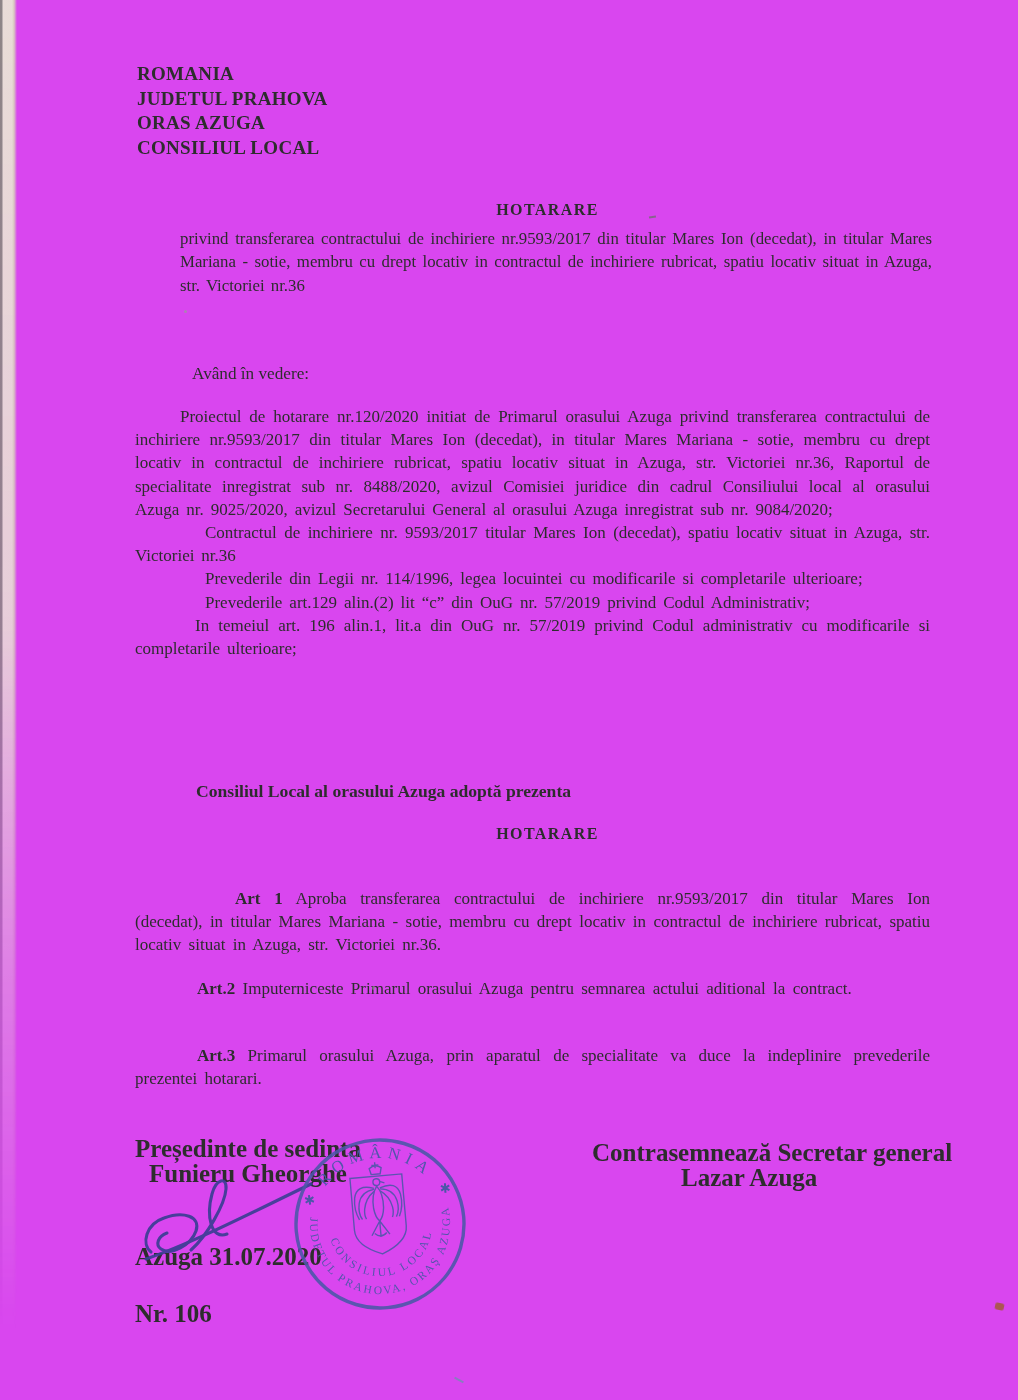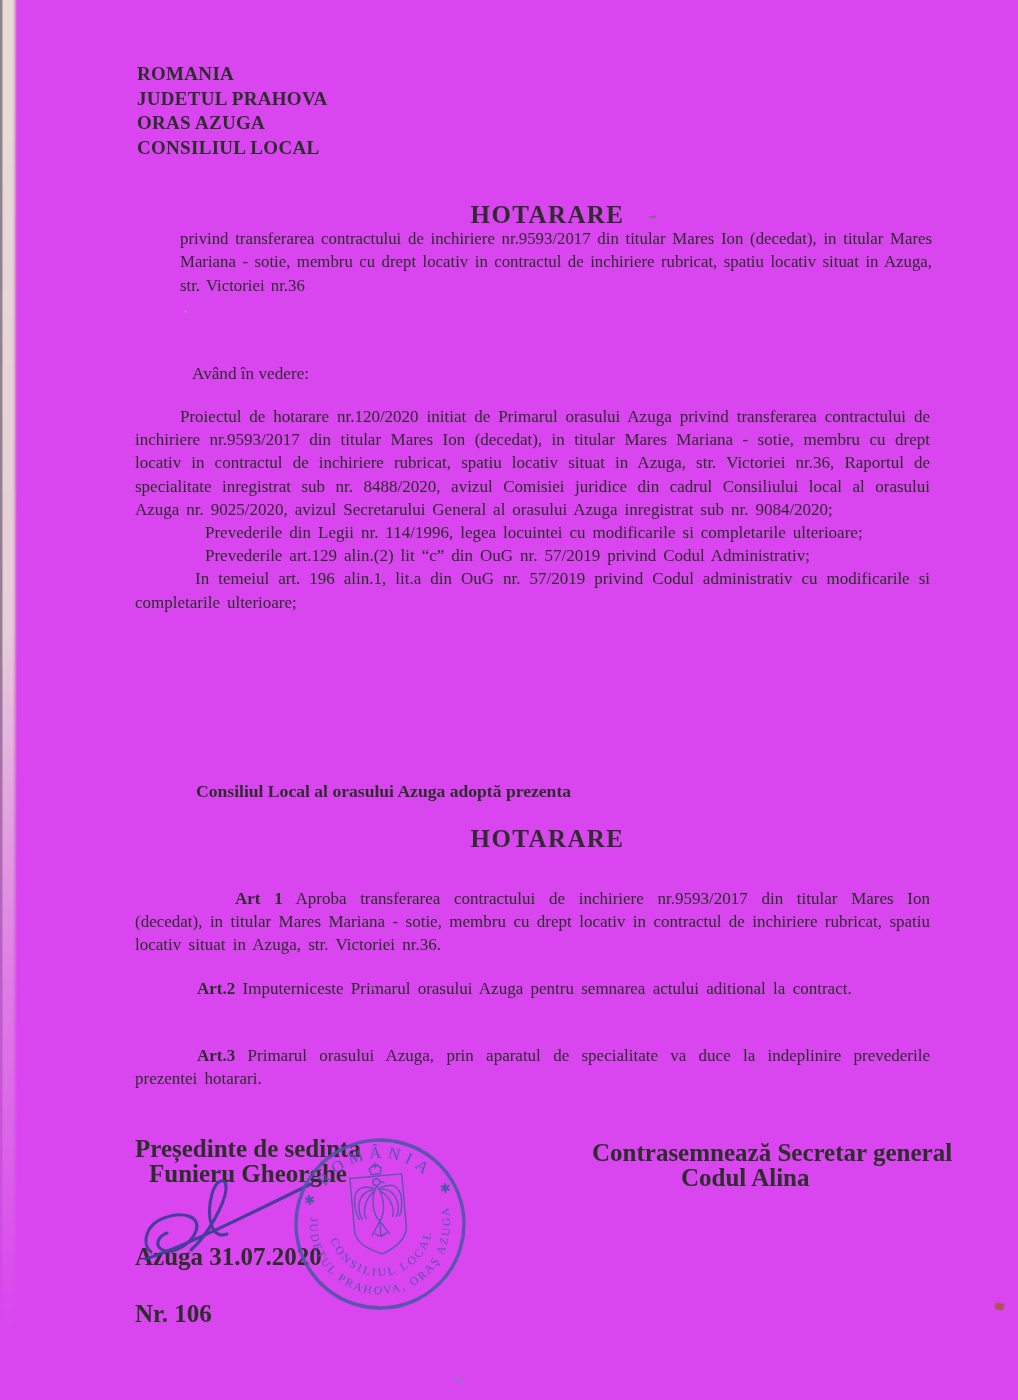--- a/index.html
+++ b/index.html
@@ -16,21 +16,21 @@
     position:absolute;left:0;top:0;width:17px;height:1400px;
     background:linear-gradient(90deg,#88877f 0px,#8a8a82 2px,#eae5d6 3px,#e9e4d5 12px,#d8d0bc 14px,rgba(216,208,188,0) 17px);
     -webkit-mask-image:linear-gradient(180deg,rgba(0,0,0,.95) 0%,rgba(0,0,0,.85) 45%,rgba(0,0,0,.35) 70%,rgba(0,0,0,0) 95%);
     mask-image:linear-gradient(180deg,rgba(0,0,0,.95) 0%,rgba(0,0,0,.85) 45%,rgba(0,0,0,.35) 70%,rgba(0,0,0,0) 95%);
   }
   .hdr{
     position:absolute;left:137px;top:62px;
     font-weight:bold;font-size:19px;line-height:24.6px;letter-spacing:.3px;
   }
   .title-wrap{position:absolute;left:135px;top:201px;width:795px;text-align:center;}
-  .doc-title{display:inline-block;margin-left:30px;font-weight:bold;font-size:25px;letter-spacing:1.4px;}
+  .doc-title{display:inline-block;margin-left:30px;font-weight:bold;font-size:16px;letter-spacing:1.4px;}
   .subtitle{
     position:absolute;left:180px;top:227px;width:752px;
     font-size:16.8px;line-height:23.3px;text-align:justify;word-spacing:.12em;
   }
   .avand{position:absolute;left:192px;top:364px;font-size:17.2px;}
   .preamble{
     position:absolute;left:135px;top:405px;width:795px;
     font-size:17px;line-height:23.2px;text-align:justify;word-spacing:.16em;
   }
   .preamble p{margin:0;}
@@ -81,39 +81,40 @@
 
   <div class="title-wrap">
     <span class="doc-title">HOTARARE</span>
   </div>
   <div class="subtitle">privind transferarea contractului de inchiriere nr.9593/2017 din titular Mares Ion (decedat), in titular Mares Mariana - sotie, membru cu drept locativ in contractul de inchiriere rubricat, spatiu locativ situat in Azuga, str. Victoriei nr.36</div>
 
   <div class="avand">Având în vedere:</div>
 
   <div class="preamble">
     <p class="ind45">Proiectul de hotarare nr.120/2020 initiat de Primarul orasului Azuga privind transferarea contractului de inchiriere nr.9593/2017 din titular Mares Ion (decedat), in titular Mares Mariana - sotie, membru cu drept locativ in contractul de inchiriere rubricat, spatiu locativ situat in Azuga, str. Victoriei nr.36,  Raportul de specialitate inregistrat sub nr. 8488/2020, avizul Comisiei juridice din cadrul Consiliului local al orasului Azuga nr. 9025/2020, avizul Secretarului General al orasului Azuga inregistrat sub nr. 9084/2020;</p>
+    <p class="ind70">Contractul de inchiriere nr. 9593/2017 titular Mares Ion (decedat), spatiu locativ situat in Azuga, str. Victoriei nr.36</p>
     <p class="ind70">Prevederile din Legii nr. 114/1996, legea locuintei cu modificarile si completarile ulterioare;</p>
     <p class="ind70">Prevederile art.129 alin.(2) lit “c” din OuG nr. 57/2019 privind Codul Administrativ;</p>
     <p class="ind60">In temeiul art. 196 alin.1, lit.a din OuG nr. 57/2019 privind Codul administrativ cu modificarile si completarile ulterioare;</p>
   </div>
 
   <div class="adopta">Consiliul Local al orasului Azuga adoptă prezenta</div>
 
   <div class="title2-wrap">
     <span class="doc-title">HOTARARE</span>
   </div>
 
   <p class="article art1"><span class="lbl">Art 1</span><span> Aproba transferarea contractului de inchiriere nr.9593/2017 din titular Mares Ion (decedat), in titular Mares Mariana - sotie, membru cu drept locativ in contractul de inchiriere rubricat, spatiu locativ situat in Azuga, str. Victoriei nr.36.</span></p>
   <p class="article art2"><span class="lbl">Art.2</span><span> Imputerniceste Primarul orasului Azuga pentru semnarea actului aditional la contract.</span></p>
   <p class="article art3"><span class="lbl">Art.3</span><span> Primarul orasului Azuga, prin aparatul de specialitate va duce la indeplinire prevederile prezentei hotarari.</span></p>
 
   <div class="sig sig-left-role">Președinte de sedinta</div>
   <div class="sig sig-left-name">Funieru Gheorghe</div>
   <div class="sig sig-right-role">Contrasemnează  Secretar general</div>
-  <div class="sig sig-right-name">Codul Alina</div>
+  <div class="sig sig-right-name">Lazar Azuga</div>
   <div class="sig sig-date">Azuga 31.07.2020</div>
   <div class="sig sig-nr">Nr. 106</div>
 
   <svg class="signature-box" viewBox="0 0 235 110">
     <g stroke="#383e92" stroke-width="3.1" fill="none" stroke-linecap="round" opacity="0.9">
       <path d="M 18,88 C 8,80 13,60 31,54 C 50,47 68,52 63,67 C 58,81 38,92 28,85 C 22,81 25,72 34,69"></path>
       <path d="M 58,86 C 74,72 92,40 93,25 C 94,12 83,15 79,30 C 73,52 78,76 94,70"></path>
       <path d="M 13,95 C 60,79 122,47 178,20"></path>
     </g>
   </svg>

